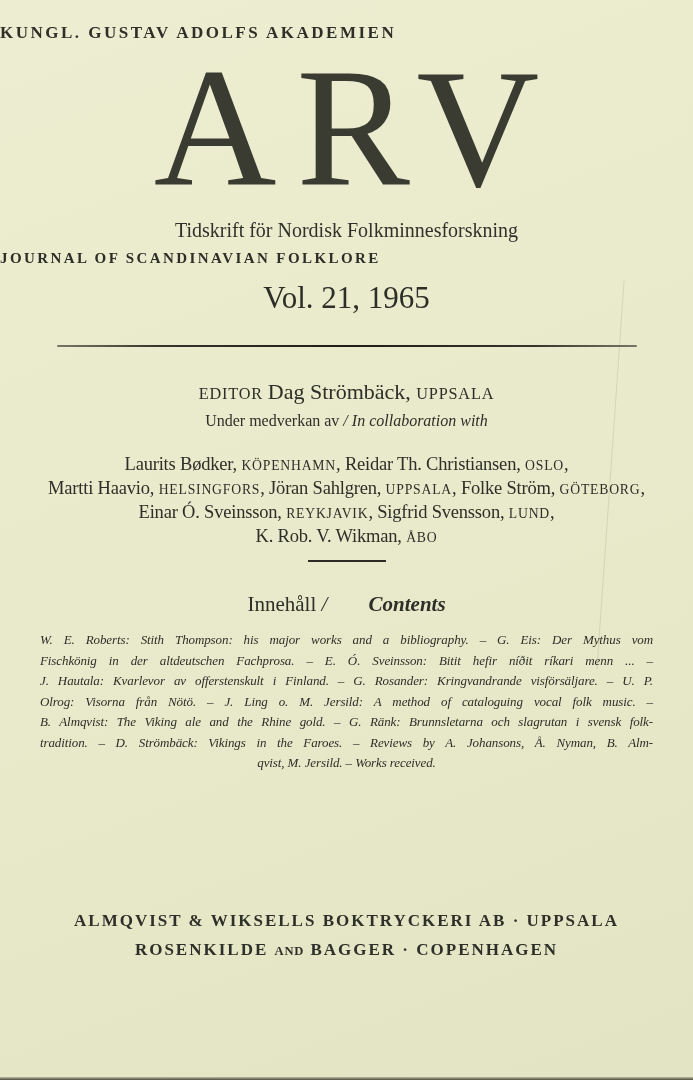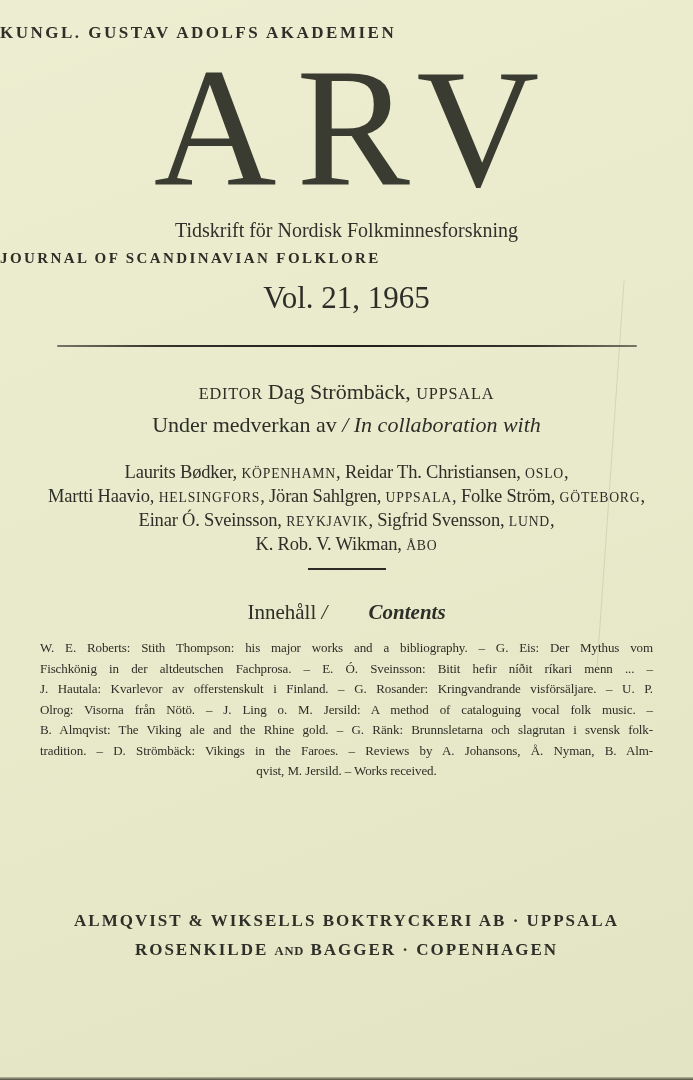--- a/index.html
+++ b/index.html
@@ -66,21 +66,21 @@
   .editor {
     margin-top: 32px;
     text-align: center;
     font-size: 22px;
     white-space: nowrap;
   }
 
   .collab-intro {
     margin-top: 7px;
     text-align: center;
-    font-size: 22px;
+    font-size: 16px;
     white-space: nowrap;
   }
 
   .collab-names {
     margin-top: 23px;
     font-size: 18.5px;
     line-height: 22px;
     letter-spacing: -0.2px;
   }
   .collab-line {
@@ -105,20 +105,21 @@
     width: 613px;
     margin: 13px auto 0;
     font-size: 13px;
     line-height: 20.5px;
     letter-spacing: -0.1px;
   }
   .contents-line {
     text-align: justify;
     text-align-last: justify;
     white-space: nowrap;
+    font-style: italic;
   }
   .contents-line:last-child {
     text-align: center;
     text-align-last: center;
   }
 
   .publisher {
     position: absolute;
     top: 911px; left: 0; right: 0;
     text-align: center;

